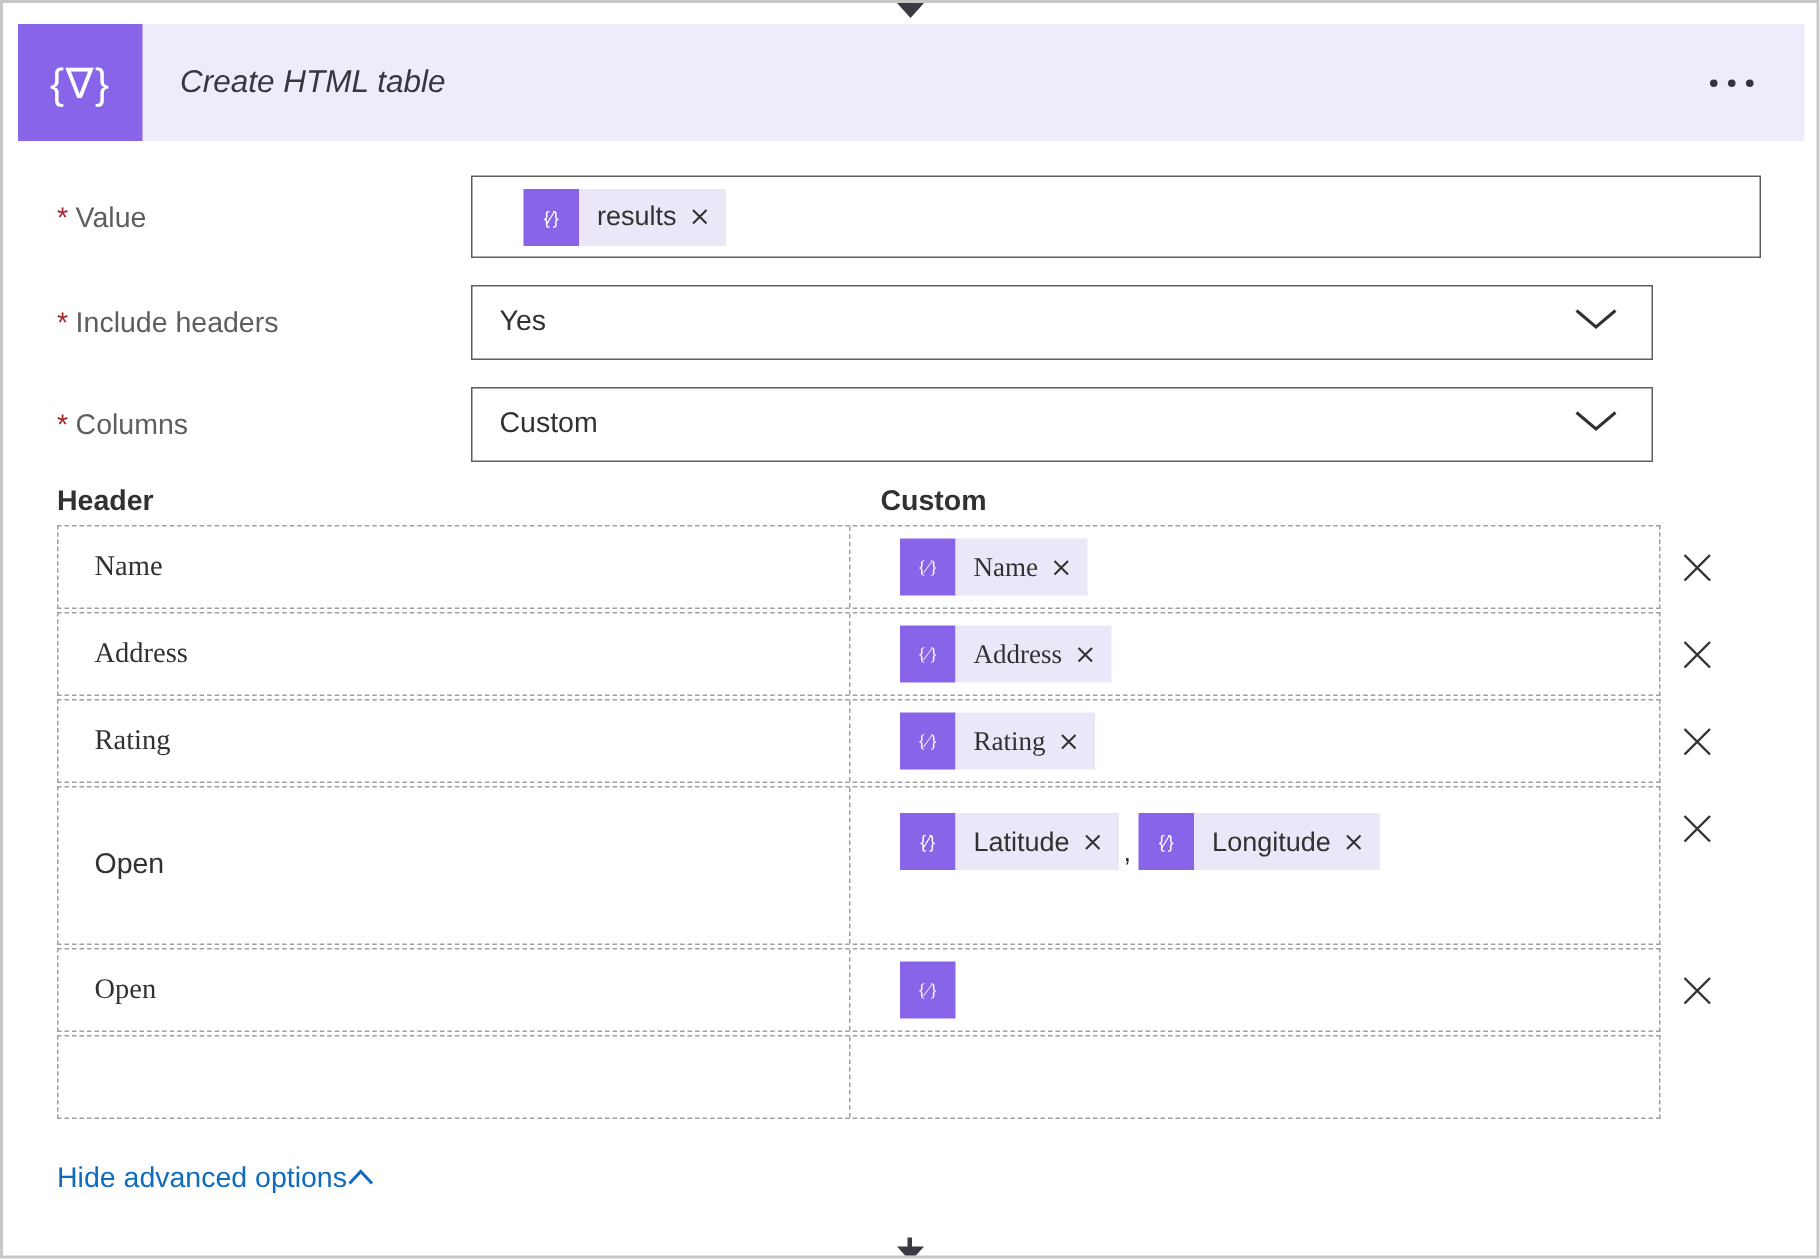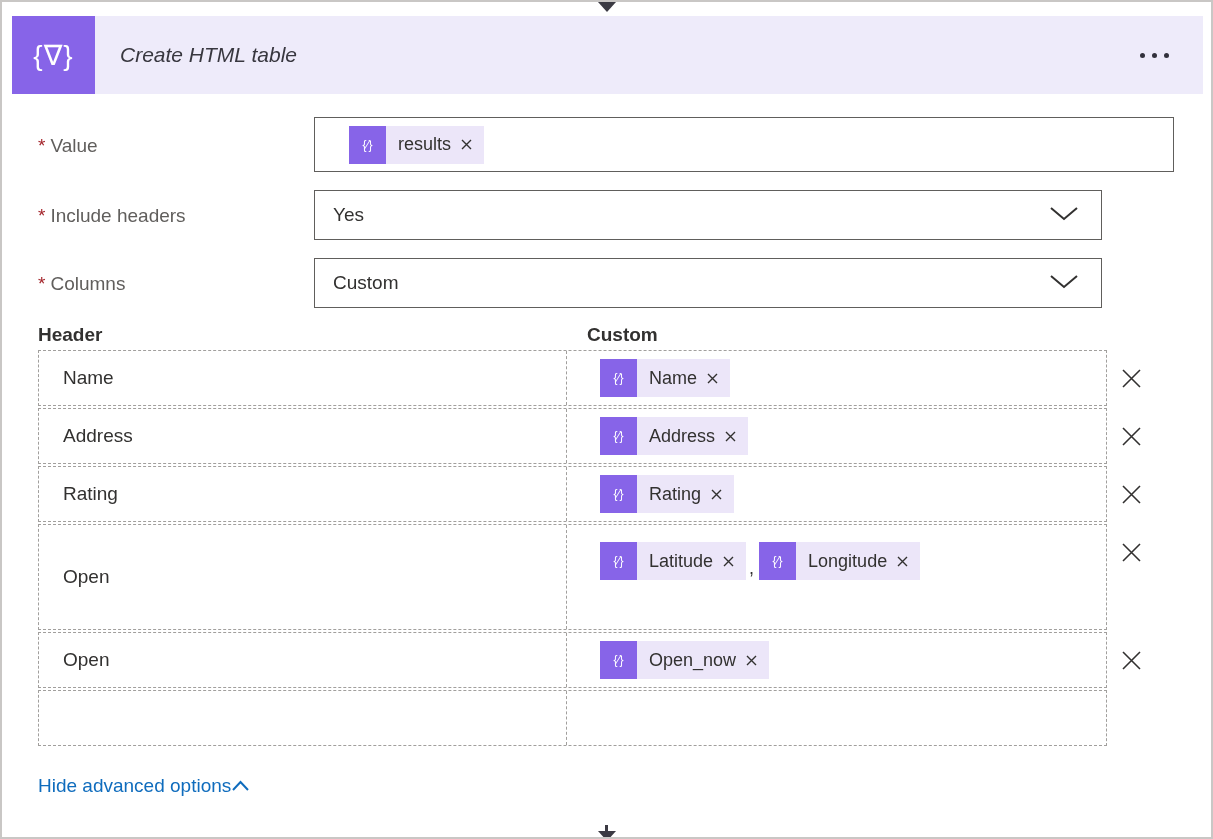--- a/index.html
+++ b/index.html
@@ -71,21 +71,21 @@
 
   
   .tbl-col-label { position:absolute; top:322px; font-size:19px; font-weight:bold; color:#323130; }
   .tbl-col-label.hdr { left:36px; }
   .tbl-col-label.val { left:585px; }
   .tbl { position:absolute; left:36px; top:348px; display:flex; flex-direction:column; gap:2px; }
   .trow { display:flex; align-items:stretch; }
   .row-box {
     width:1069px; border:1px dashed #a19f9d; background:#fff; display:flex;
   }
-  .row-box.h-std { height:56px; }
+  .row-box.h-std { height:56px;font-family:Liberation Serif, serif; }
   .row-box.h-tall { height:106px; }
   .cell-header {
     width:528px; border-right:1px dashed #a19f9d;
     display:flex; align-items:center; padding-left:24px;
     font-size:19px; color:#323130;
   }
   .cell-value { flex:1; display:flex; align-items:center; padding-left:33px; }
   .cell-value.multi {
     flex-direction:column; align-items:flex-start; justify-content:flex-start;
     padding:10px 0 0 20px;
@@ -267,28 +267,20 @@
           </svg>
         </button>
     </div>
 
     <div class="trow">
       <div class="row-box h-std">
         <div class="cell-header">Open</div>
         <div class="cell-value">
           <div class="chip">
             <span class="chip-icon">{∕}</span>
-            <span class="chip-body">
-                <span>Open_now</span>
-                <span class="chip-remove">
-                  <svg width="11" height="11" viewBox="0 0 11 11">
-                    <path d="M1 1 L10 10 M10 1 L1 10" stroke="#323130" stroke-width="1.4" fill="none"></path>
-                  </svg>
-                </span>
-              </span>
           </div>
         </div>
       </div>
       <button class="row-del">
           <svg width="21" height="21" viewBox="0 0 21 21">
             <path d="M2 2 L19 19 M19 2 L2 19" stroke="#323130" stroke-width="1.6" fill="none"></path>
           </svg>
         </button>
     </div>
 

